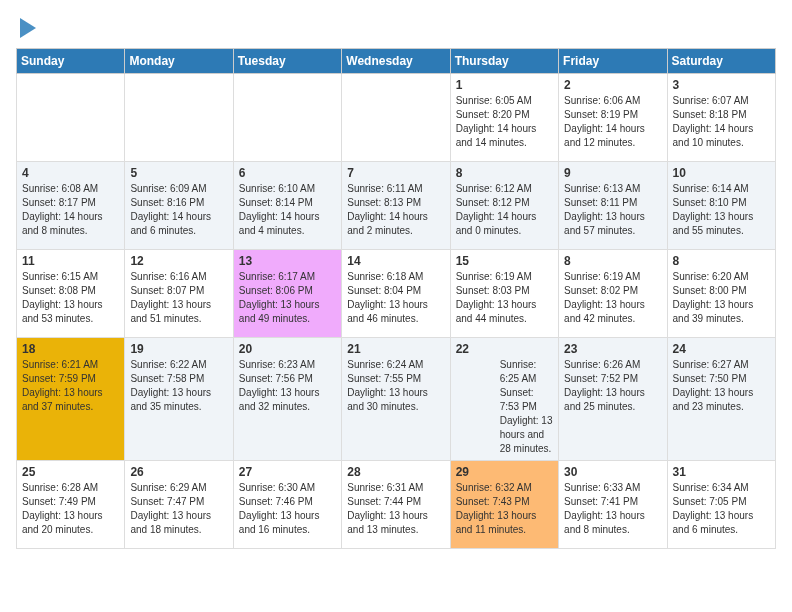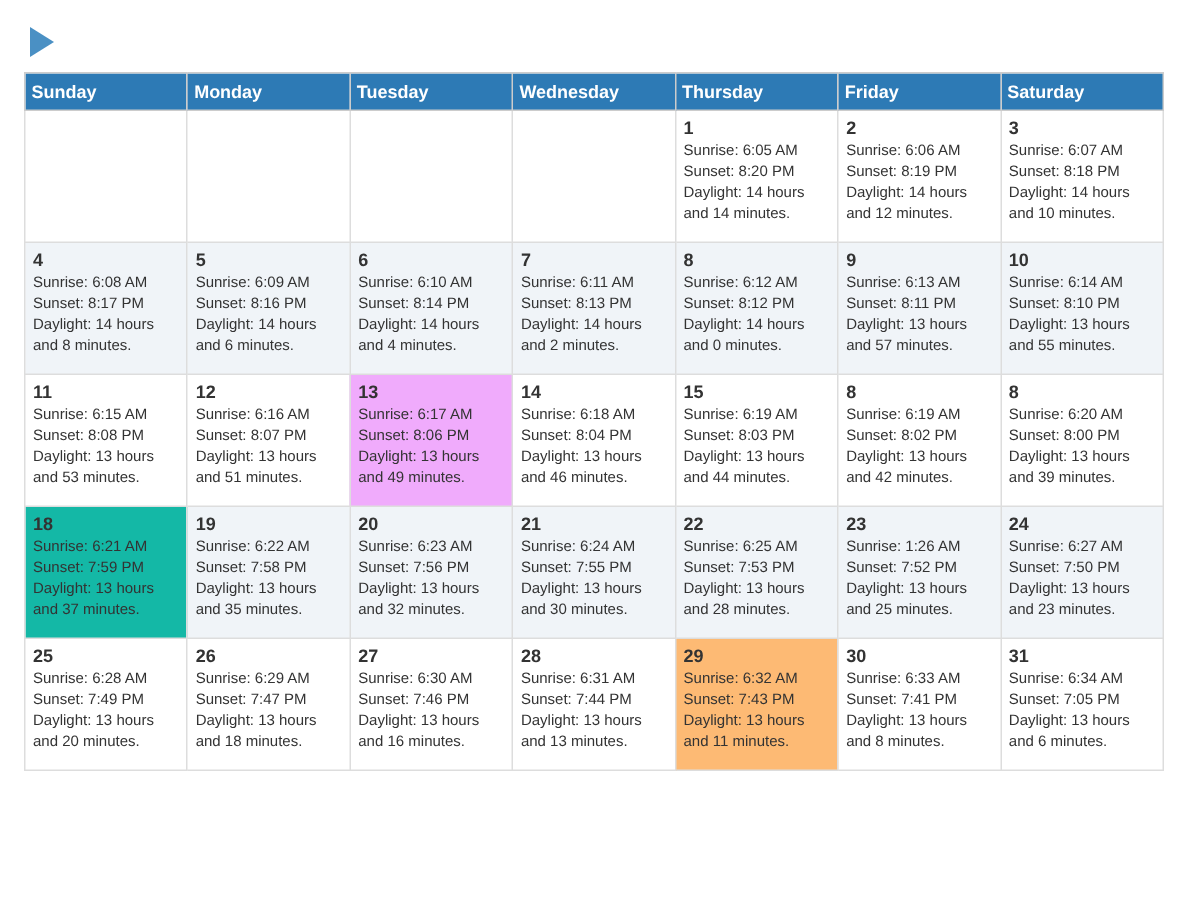--- a/index.html
+++ b/index.html
@@ -227,21 +227,21 @@
 Daylight: 13 hours and 42 minutes.</div>
         </td>
         <td style="background: rgb(255, 255, 255);">
           <div class="day-num">8</div>
           <div class="day-info" style="white-space: pre-line;">Sunrise: 6:20 AM
 Sunset: 8:00 PM
 Daylight: 13 hours and 39 minutes.</div>
         </td>
       </tr>
       <tr>
-        <td style="background: #14b8a6;">
+        <td style="background: #eab308;">
           <div class="day-num">18</div>
           <div class="day-info" style="white-space: pre-line;">Sunrise: 6:21 AM
 Sunset: 7:59 PM
 Daylight: 13 hours and 37 minutes.</div>
         </td>
         <td style="background: rgb(240, 244, 248);">
           <div class="day-num">19</div>
           <div class="day-info" style="white-space: pre-line;">Sunrise: 6:22 AM
 Sunset: 7:58 PM
 Daylight: 13 hours and 35 minutes.</div>
@@ -253,27 +253,27 @@
 Daylight: 13 hours and 32 minutes.</div>
         </td>
         <td style="background: rgb(240, 244, 248);">
           <div class="day-num">21</div>
           <div class="day-info" style="white-space: pre-line;">Sunrise: 6:24 AM
 Sunset: 7:55 PM
 Daylight: 13 hours and 30 minutes.</div>
         </td>
         <td style="background: rgb(240, 244, 248);">
           <div class="day-num">22</div>
-          <div class="day-info" style="white-space: pre-line;">Sunrise: 6:25 AM
+          <div class="day-info" style="white-space: pre-line; margin-left: 44px;">Sunrise: 6:25 AM
 Sunset: 7:53 PM
 Daylight: 13 hours and 28 minutes.</div>
         </td>
         <td style="background: rgb(240, 244, 248);">
           <div class="day-num">23</div>
-          <div class="day-info" style="white-space: pre-line;">Sunrise: 1:26 AM
+          <div class="day-info" style="white-space: pre-line;">Sunrise: 6:26 AM
 Sunset: 7:52 PM
 Daylight: 13 hours and 25 minutes.</div>
         </td>
         <td style="background: rgb(240, 244, 248);">
           <div class="day-num">24</div>
           <div class="day-info" style="white-space: pre-line;">Sunrise: 6:27 AM
 Sunset: 7:50 PM
 Daylight: 13 hours and 23 minutes.</div>
         </td>
       </tr>

